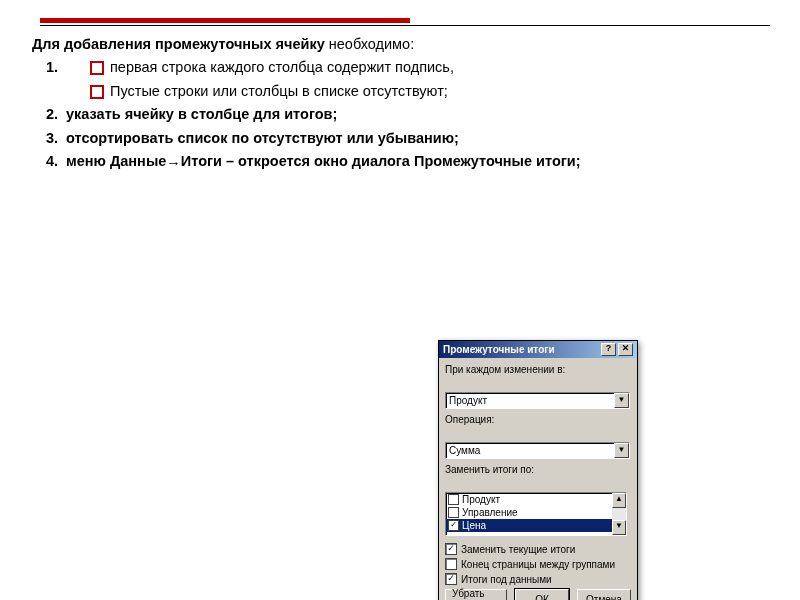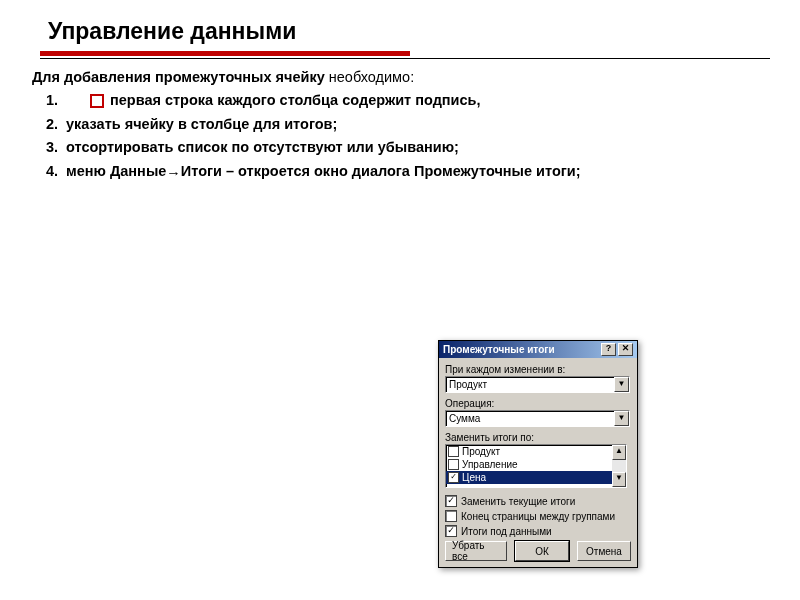--- a/index.html
+++ b/index.html
@@ -54,21 +54,21 @@
   ol.main > li > .txt { font-weight: bold; }
   ul.sub {
     list-style: none;
     margin: 4px 0 4px 24px;
     padding: 0;
   }
   ul.sub > li {
     margin-bottom: 4px;
     position: relative;
     padding-left: 20px;
-    font-weight: bold;
+    font-weight: normal;
   }
   ul.sub > li::before {
     content: "";
     position: absolute;
     left: 0;
     top: 3px;
     width: 10px;
     height: 10px;
     border: 2px solid #c00000;
   }
@@ -104,21 +104,21 @@
     border: 1px solid #fff;
     border-right-color: #404040;
     border-bottom-color: #404040;
     color: #000;
     font-size: 9px;
     line-height: 9px;
     text-align: center;
     font-weight: bold;
   }
   .dlg-body { padding: 4px 6px 6px 6px; }
-  .lbl { display: block; margin: 2px 0 1px; color: #000; }
+  .lbl { display: block; margin: 2px 0 17px; color: #000; }
   .win-select {
     width: 180px; height: 15px;
     background: #fff;
     border: 1px solid #808080;
     border-right-color: #fff;
     border-bottom-color: #fff;
     box-shadow: inset 1px 1px 0 #000;
     display: flex; justify-content: space-between; align-items: center;
     padding-left: 3px;
   }
@@ -183,32 +183,32 @@
     font-size: 10px;
     padding: 0 6px;
     display: flex; align-items: center; justify-content: center;
   }
   .winbutton.default { box-shadow: 0 0 0 1px #000; }
 </style>
 </head>
 <body>
 
 <div class="slide">
-  <div class="title">Управление данными</div>
   <div class="underline"></div>
   <div class="underline-thin"></div>
 
   <div class="intro">
     <span>Для добавления промежуточных ячейку</span><span class="norm"> необходимо:</span>
   </div>
 
   <ol class="main">
     <li>
       <ul class="sub">
         <li>первая строка каждого столбца содержит подпись,</li>
+        <li>Пустые строки или столбцы в списке отсутствуют;</li>
       </ul>
     </li>
     <li><span class="txt">указать ячейку в столбце для итогов;</span></li>
     <li><span class="txt">отсортировать список по отсутствуют или убыванию;</span></li>
     <li>
       <span class="txt">
         <span>меню </span><span class="bi">Данные</span><span class="arrow">→</span><span class="bi">Итоги</span><span> – откроется окно диалога </span><span class="bi">Промежуточные итоги</span><span>;</span>
       </span>
     </li>
   </ol>

